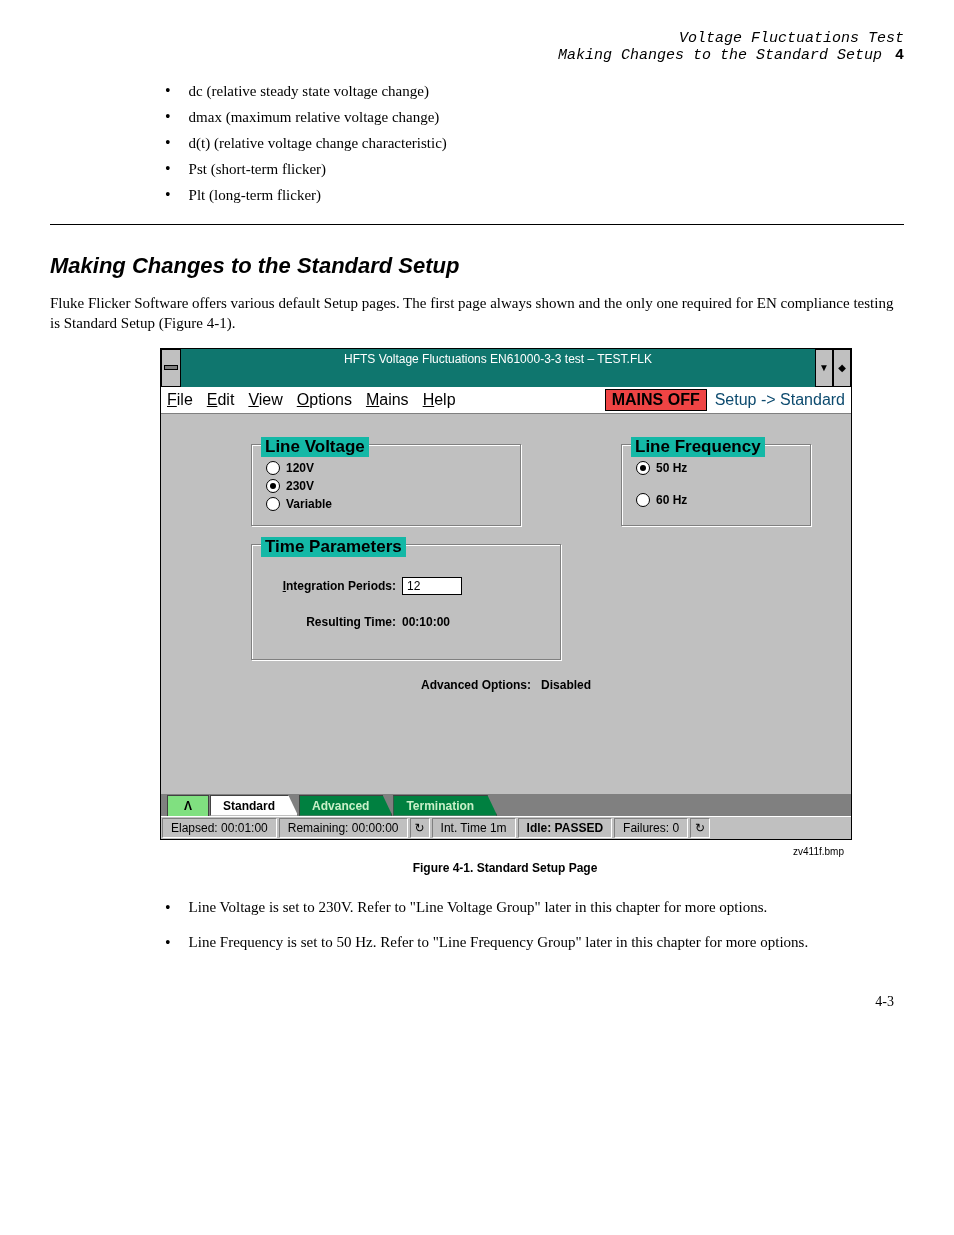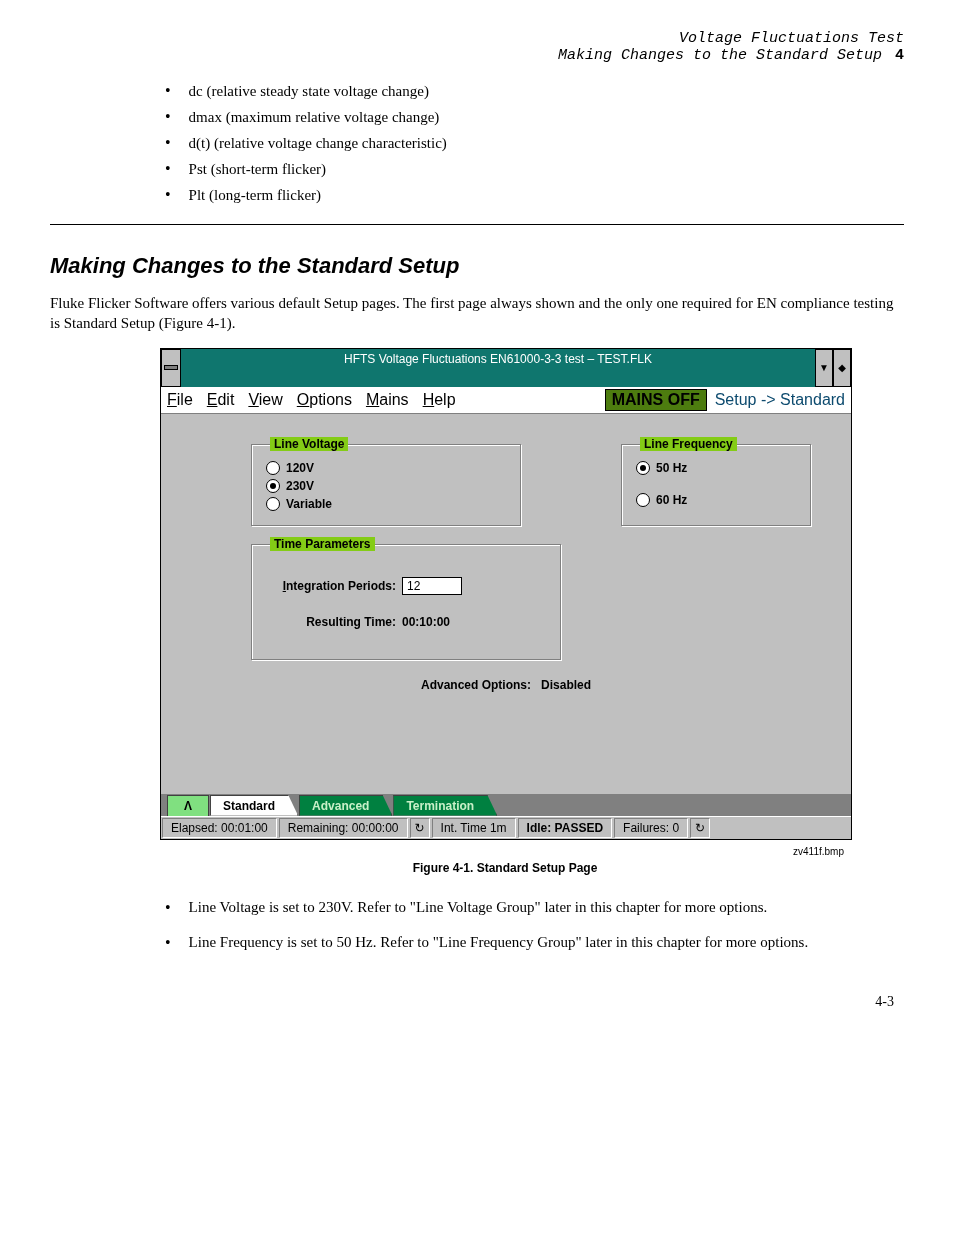--- a/index.html
+++ b/index.html
@@ -98,44 +98,44 @@
     align-items: center;
     background: #fff;
     border-bottom: 1px solid #808080;
     padding: 2px 6px;
     font-size: 16px;
   }
   .menubar .mi { margin-right: 14px; cursor:default; }
   .menubar .u { text-decoration: underline; }
   .menubar .spacer { flex:1; }
   .mainsoff {
-    background:#4d7c0f;border:1px solid #000;padding:1px 6px;font-weight:bold;
+    background:#ef4444;border:1px solid #000;padding:1px 6px;font-weight:bold;
     margin-right:8px;
   }
   .greyinfo { color:#0c4a6e; }
 
   .client {
     padding: 30px 40px 20px 40px;
     min-height: 330px;
     position: relative;
   }
   .fieldset {
     position: relative;
     border: 1px solid #808080;
     box-shadow: 1px 1px 0 #fff inset, 1px 1px 0 #fff;
     padding: 12px 14px 10px 14px;
     margin-bottom: 18px;
   }
   .fieldset .legend {
     position:absolute;
-    top:-8px; left:18px;
-    background:#84cc16;
+    top:-8px; left:9px;
+    background:#14b8a6;
     padding:0 4px;
     font-weight:bold;
-    font-size:12px;
+    font-size:17px;
   }
   .row2 { display:flex; gap:60px; margin-left:50px;}
   .fs-lv { width:240px; }
   .fs-lf { width:160px;margin-left:40px; }
   .radio { display:flex; align-items:center; margin:4px 0; font-weight:bold;}
   .radio .dot {
     width:12px;height:12px;border:1px solid #000;border-radius:50%;
     margin-right:6px;display:inline-flex;align-items:center;justify-content:center;
     background:#fff;
   }

